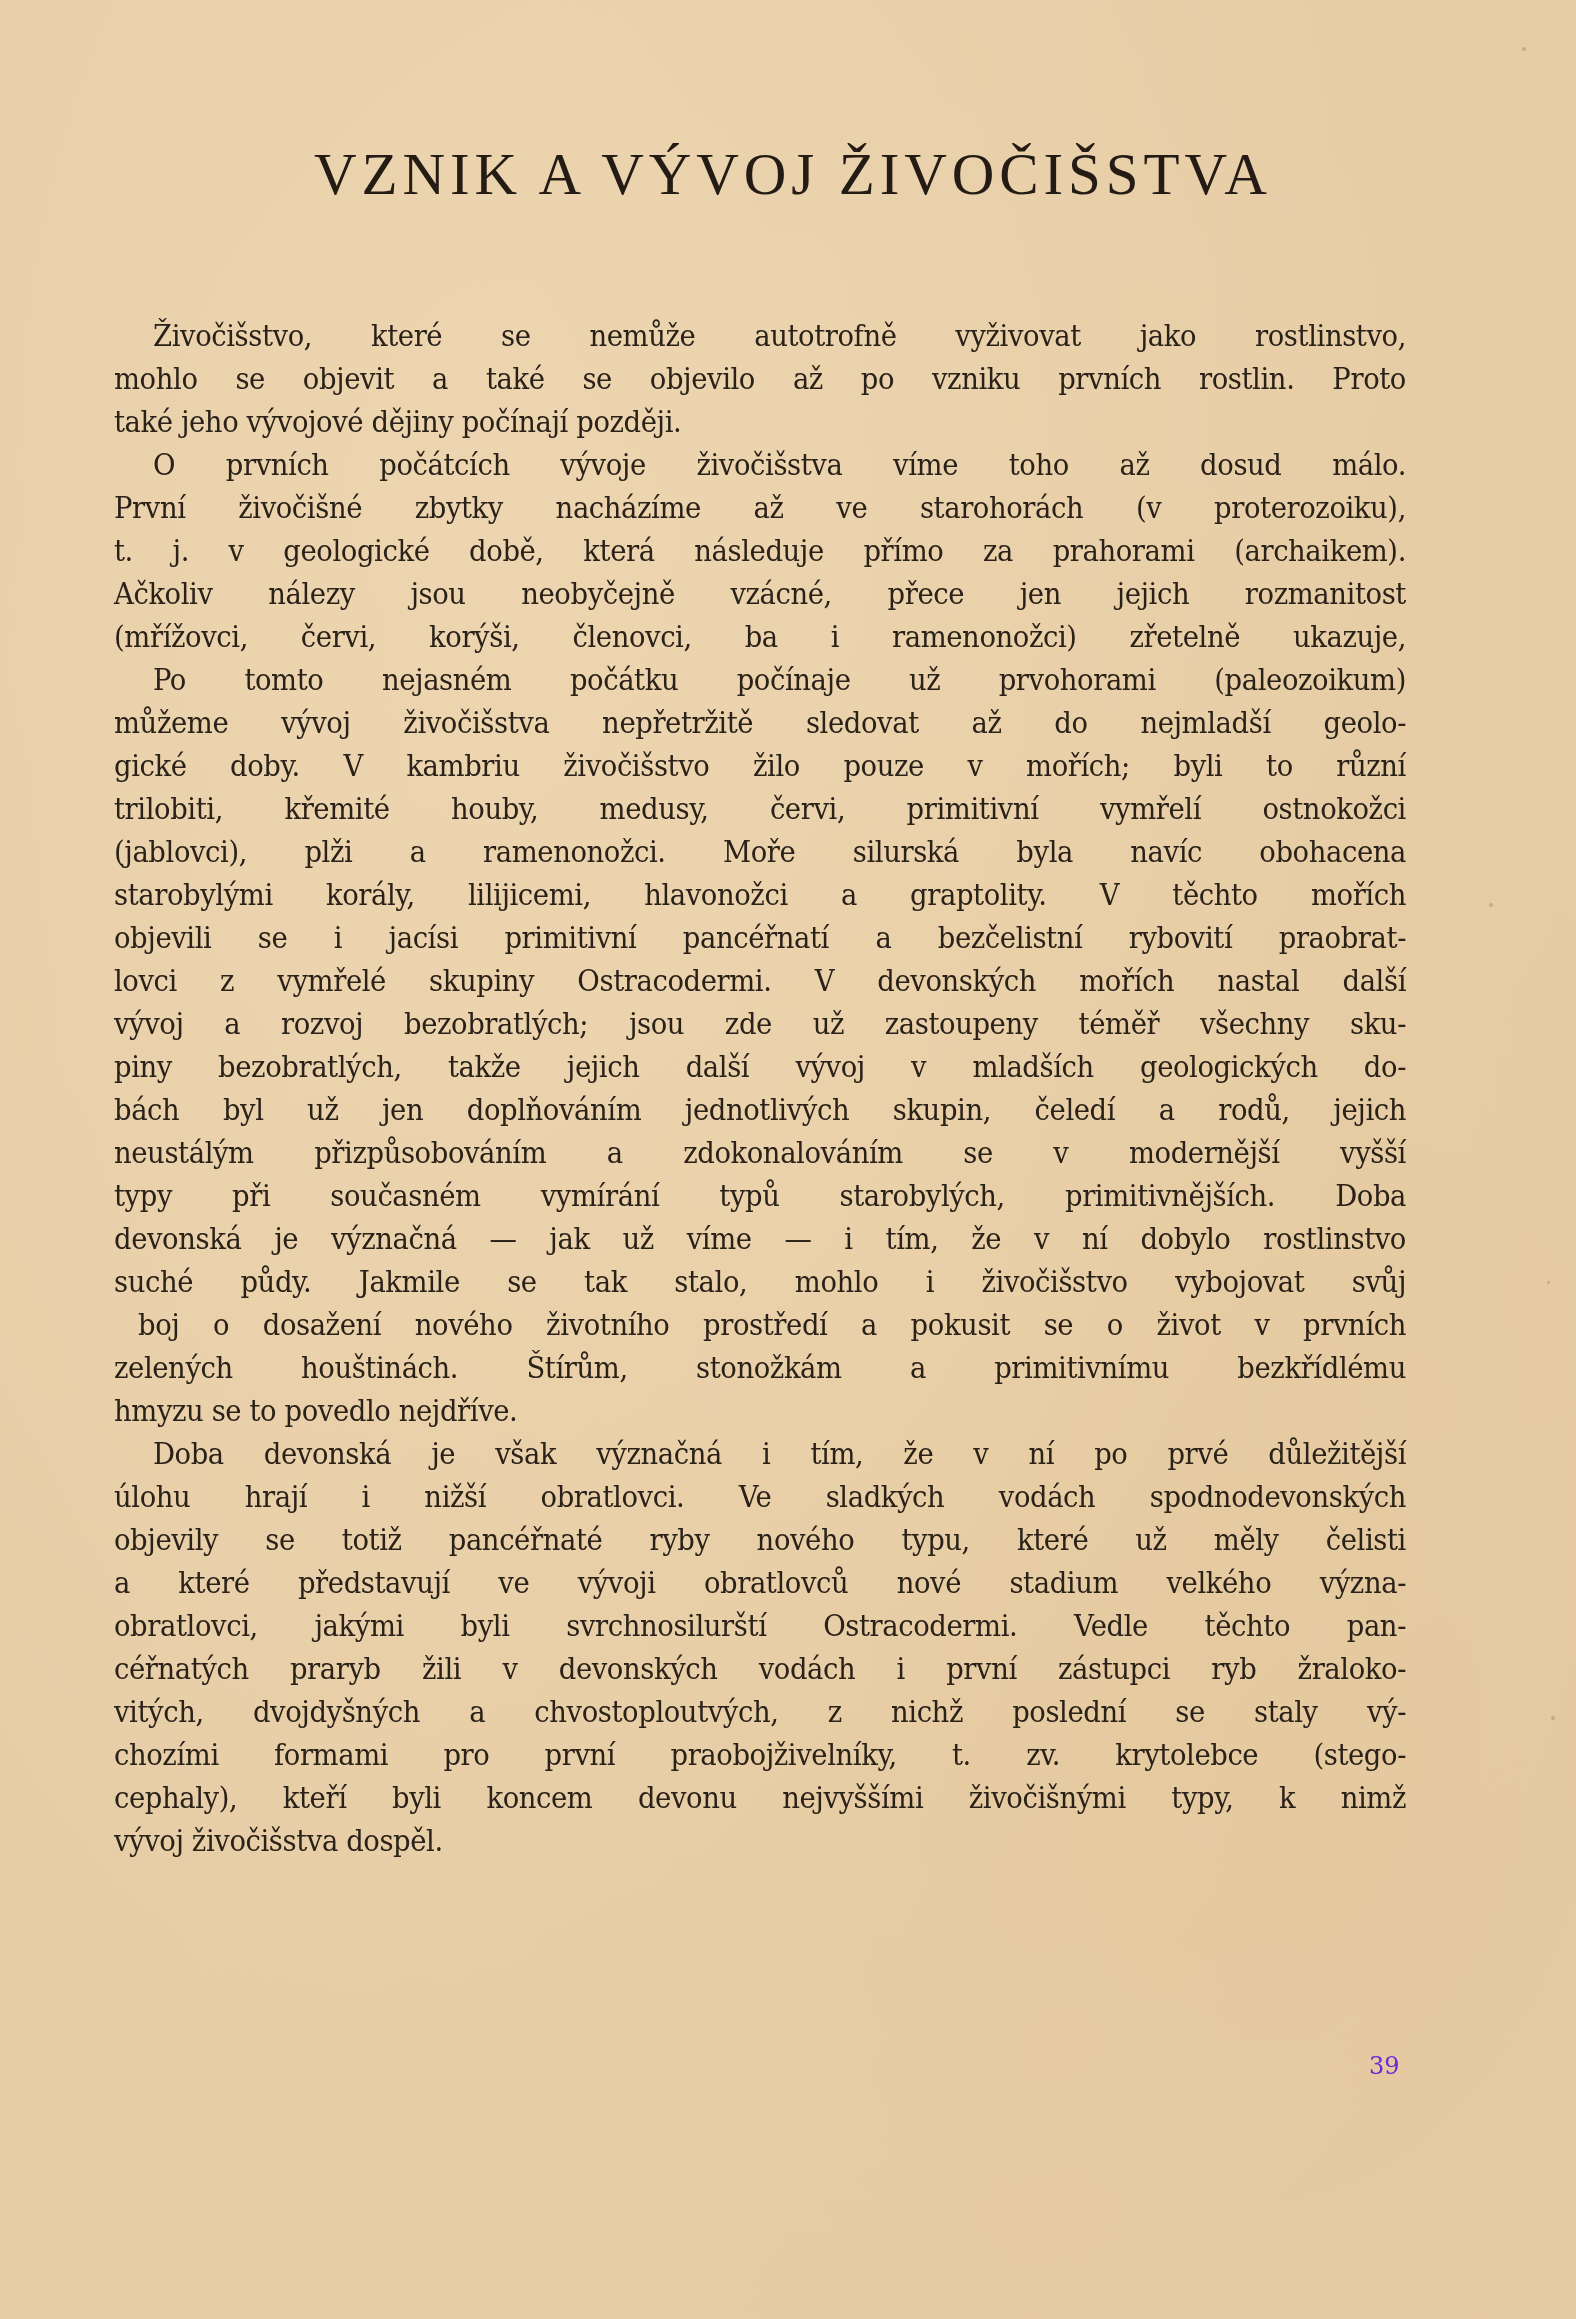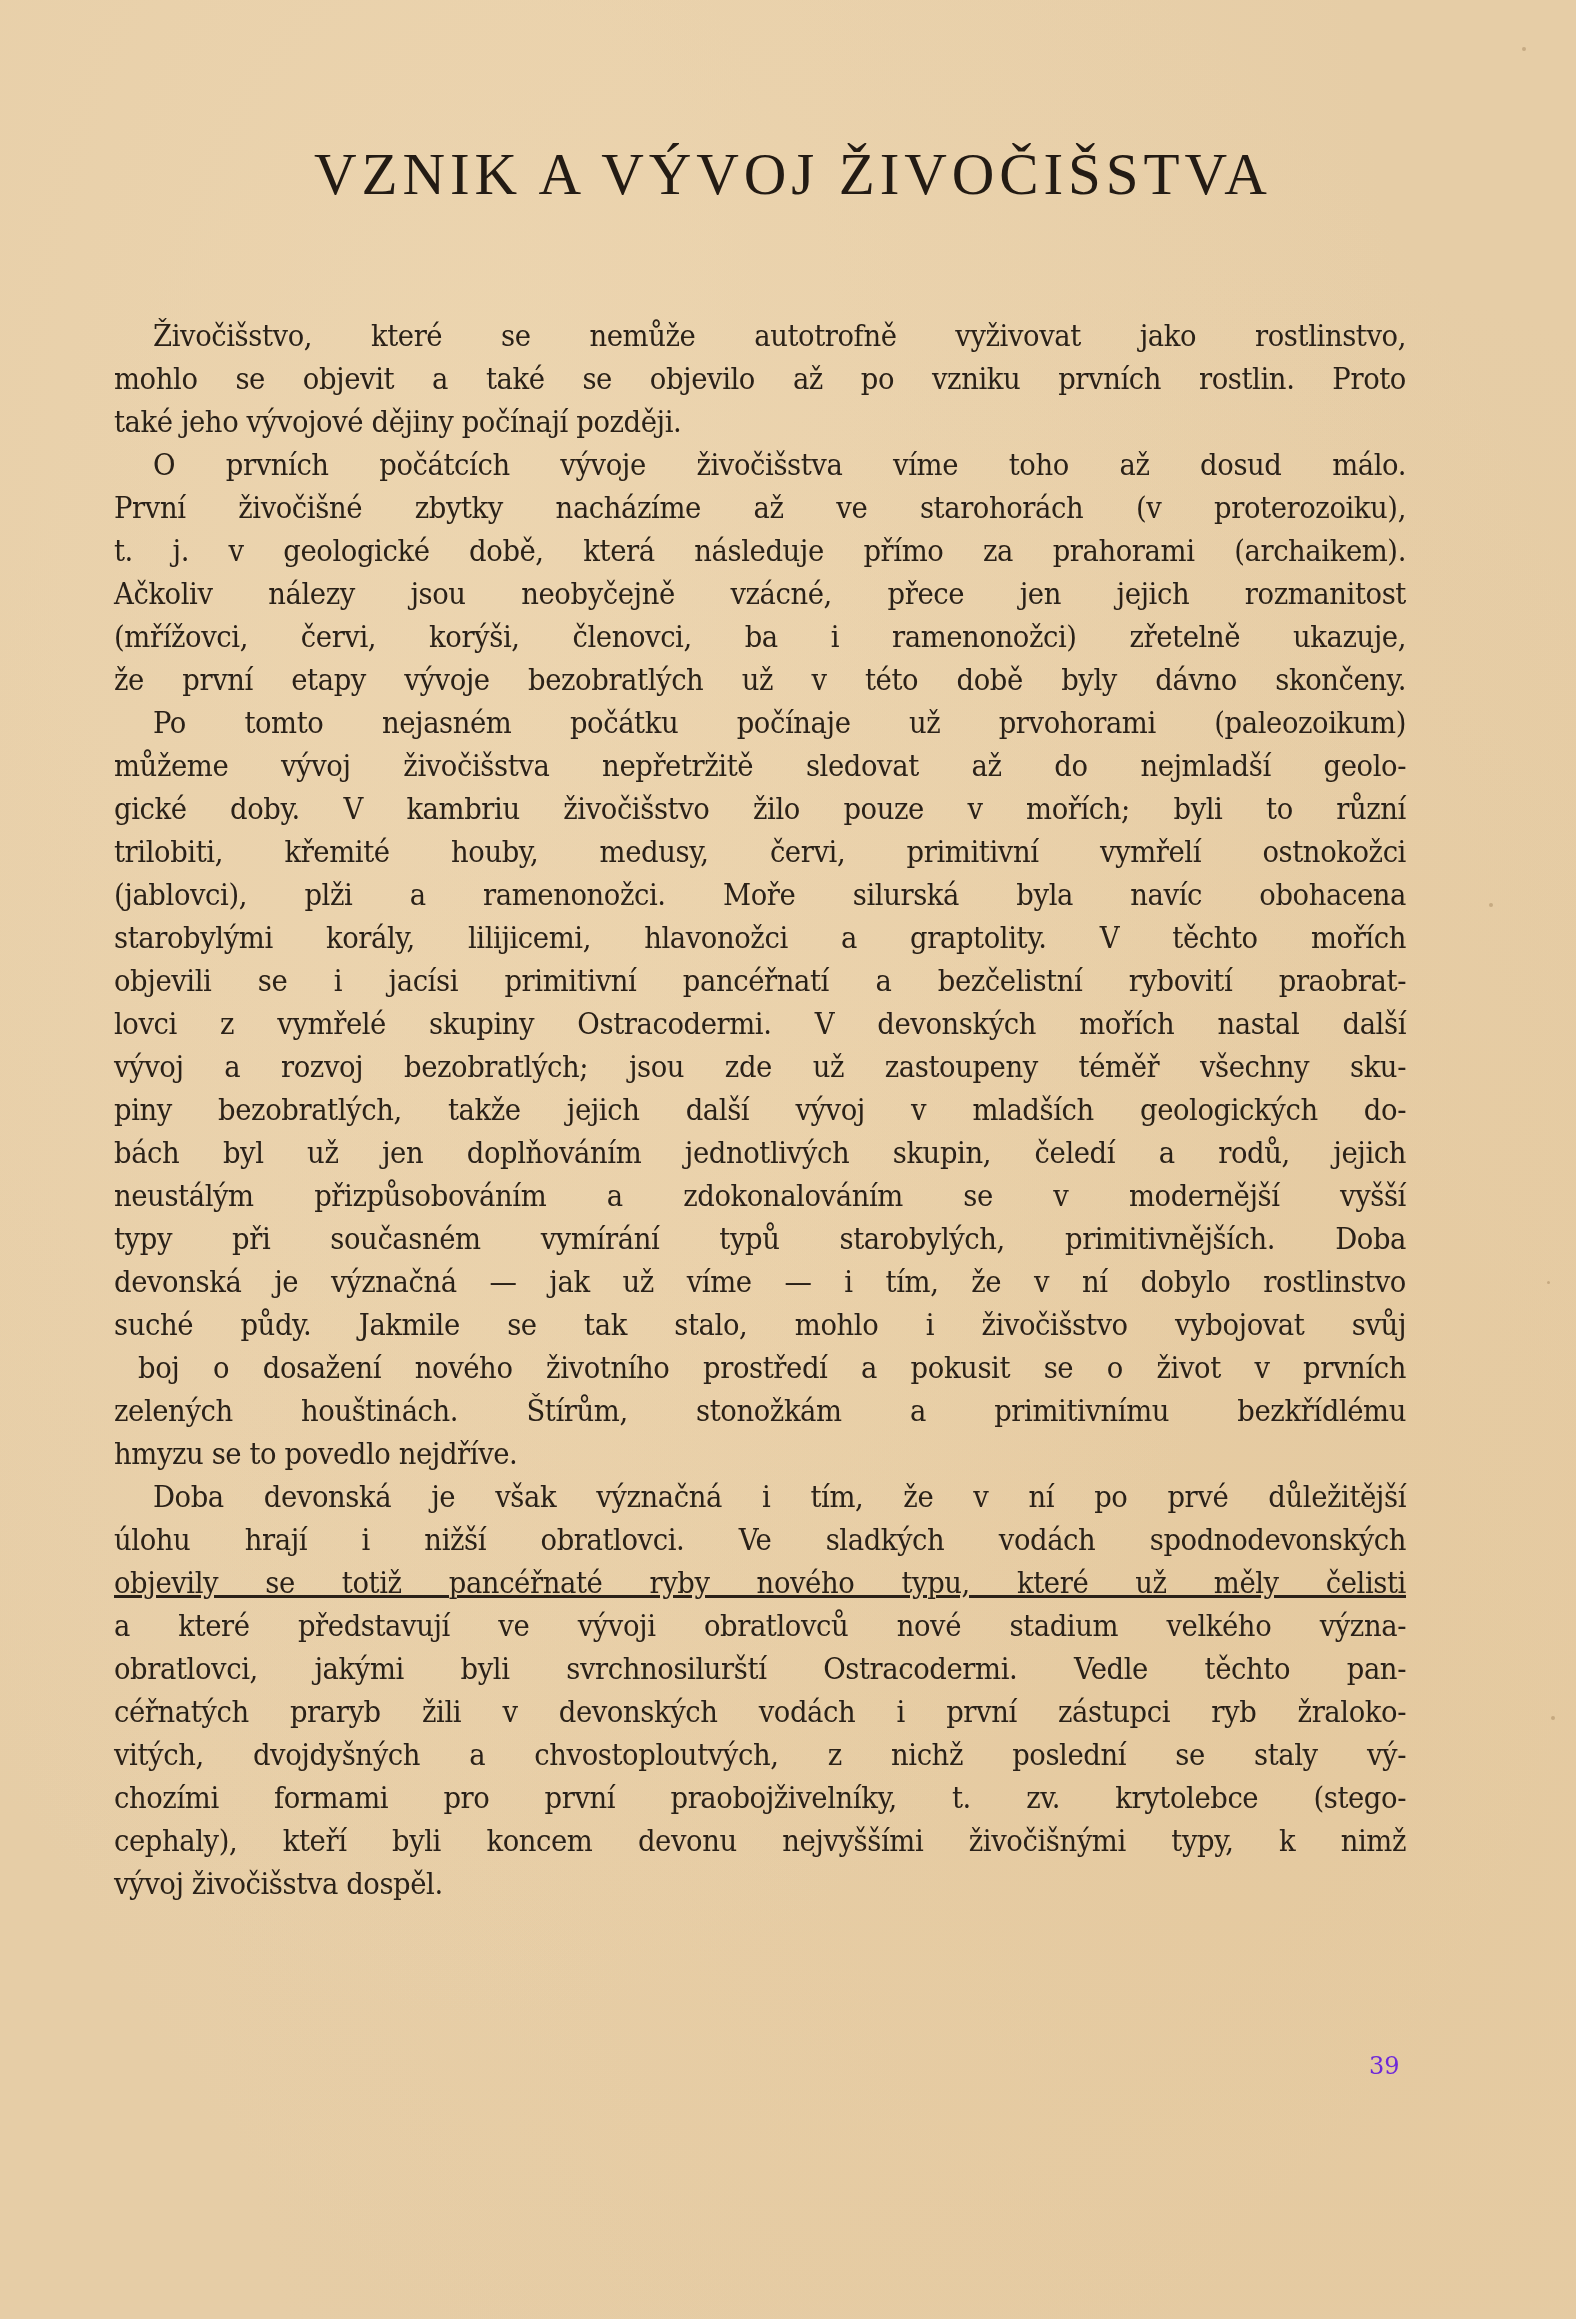--- a/index.html
+++ b/index.html
@@ -88,42 +88,41 @@
 
   <div class="body-text" id="body-text">
       <div class="line indent"><span style="white-space: nowrap;">Živočišstvo, které se nemůže autotrofně vyživovat jako rostlinstvo,</span></div>
       <div class="line"><span style="white-space: nowrap;">mohlo se objevit a také se objevilo až po vzniku prvních rostlin. Proto</span></div>
       <div class="line last"><span style="white-space: nowrap;">také jeho vývojové dějiny počínají později.</span></div>
       <div class="line indent"><span style="white-space: nowrap;">O prvních počátcích vývoje živočišstva víme toho až dosud málo.</span></div>
       <div class="line"><span style="white-space: nowrap;">První živočišné zbytky nacházíme až ve starohorách (v proterozoiku),</span></div>
       <div class="line"><span style="white-space: nowrap;">t. j. v geologické době, která následuje přímo za prahorami (archaikem).</span></div>
       <div class="line"><span style="white-space: nowrap;">Ačkoliv nálezy jsou neobyčejně vzácné, přece jen jejich rozmanitost</span></div>
       <div class="line"><span style="white-space: nowrap;">(mřížovci, červi, korýši, členovci, ba i ramenonožci) zřetelně ukazuje,</span></div>
-      <div class="line"><span style="white-space: nowrap;">že první etapy vývoje bezobratlých už v této době byly dávno skončeny.</span></div>
       <div class="line indent"><span style="white-space: nowrap;">Po tomto nejasném počátku počínaje už prvohorami (paleozoikum)</span></div>
       <div class="line"><span style="white-space: nowrap;">můžeme vývoj živočišstva nepřetržitě sledovat až do nejmladší geolo-</span></div>
       <div class="line"><span style="white-space: nowrap;">gické doby. V kambriu živočišstvo žilo pouze v mořích; byli to různí</span></div>
       <div class="line"><span style="white-space: nowrap;">trilobiti, křemité houby, medusy, červi, primitivní vymřelí ostnokožci</span></div>
       <div class="line"><span style="white-space: nowrap;">(jablovci), plži a ramenonožci. Moře silurská byla navíc obohacena</span></div>
       <div class="line"><span style="white-space: nowrap;">starobylými korály, lilijicemi, hlavonožci a graptolity. V těchto mořích</span></div>
       <div class="line"><span style="white-space: nowrap;">objevili se i jacísi primitivní pancéřnatí a bezčelistní rybovití praobrat-</span></div>
       <div class="line"><span style="white-space: nowrap;">lovci z vymřelé skupiny Ostracodermi. V devonských mořích nastal další</span></div>
       <div class="line"><span style="white-space: nowrap;">vývoj a rozvoj bezobratlých; jsou zde už zastoupeny téměř všechny sku-</span></div>
       <div class="line"><span style="white-space: nowrap;">piny bezobratlých, takže jejich další vývoj v mladších geologických do-</span></div>
       <div class="line"><span style="white-space: nowrap;">bách byl už jen doplňováním jednotlivých skupin, čeledí a rodů, jejich</span></div>
       <div class="line"><span style="white-space: nowrap;">neustálým přizpůsobováním a zdokonalováním se v modernější vyšší</span></div>
       <div class="line"><span style="white-space: nowrap; margin-top: 26px;">typy při současném vymírání typů starobylých, primitivnějších. Doba</span></div>
       <div class="line"><span style="white-space: nowrap;">devonská je význačná — jak už víme — i tím, že v ní dobylo rostlinstvo</span></div>
       <div class="line"><span style="white-space: nowrap;">suché půdy. Jakmile se tak stalo, mohlo i živočišstvo vybojovat svůj</span></div>
       <div class="line"><span style="white-space: nowrap; margin-left: 24px;">boj o dosažení nového životního prostředí a pokusit se o život v prvních</span></div>
       <div class="line"><span style="white-space: nowrap;">zelených houštinách. Štírům, stonožkám a primitivnímu bezkřídlému</span></div>
       <div class="line last"><span style="white-space: nowrap;">hmyzu se to povedlo nejdříve.</span></div>
       <div class="line indent"><span style="white-space: nowrap;">Doba devonská je však význačná i tím, že v ní po prvé důležitější</span></div>
       <div class="line"><span style="white-space: nowrap;">úlohu hrají i nižší obratlovci. Ve sladkých vodách spodnodevonských</span></div>
-      <div class="line"><span style="white-space: nowrap; text-decoration: underline;">objevily se totiž pancéřnaté ryby nového typu, které už měly čelisti</span></div>
+      <div class="line"><span style="white-space: nowrap;">objevily se totiž pancéřnaté ryby nového typu, které už měly čelisti</span></div>
       <div class="line"><span style="white-space: nowrap;">a které představují ve vývoji obratlovců nové stadium velkého význa-</span></div>
       <div class="line"><span style="white-space: nowrap;">obratlovci, jakými byli svrchnosilurští Ostracodermi. Vedle těchto pan-</span></div>
       <div class="line"><span style="white-space: nowrap;">céřnatých praryb žili v devonských vodách i první zástupci ryb žraloko-</span></div>
       <div class="line"><span style="white-space: nowrap;">vitých, dvojdyšných a chvostoploutvých, z nichž poslední se staly vý-</span></div>
       <div class="line"><span style="white-space: nowrap;">chozími formami pro první praobojživelníky, t. zv. krytolebce (stego-</span></div>
       <div class="line"><span style="white-space: nowrap;">cephaly), kteří byli koncem devonu nejvyššími živočišnými typy, k nimž</span></div>
       <div class="line last"><span style="white-space: nowrap;">vývoj živočišstva dospěl.</span></div>
     </div>
 
   <div class="page-number">39</div>

